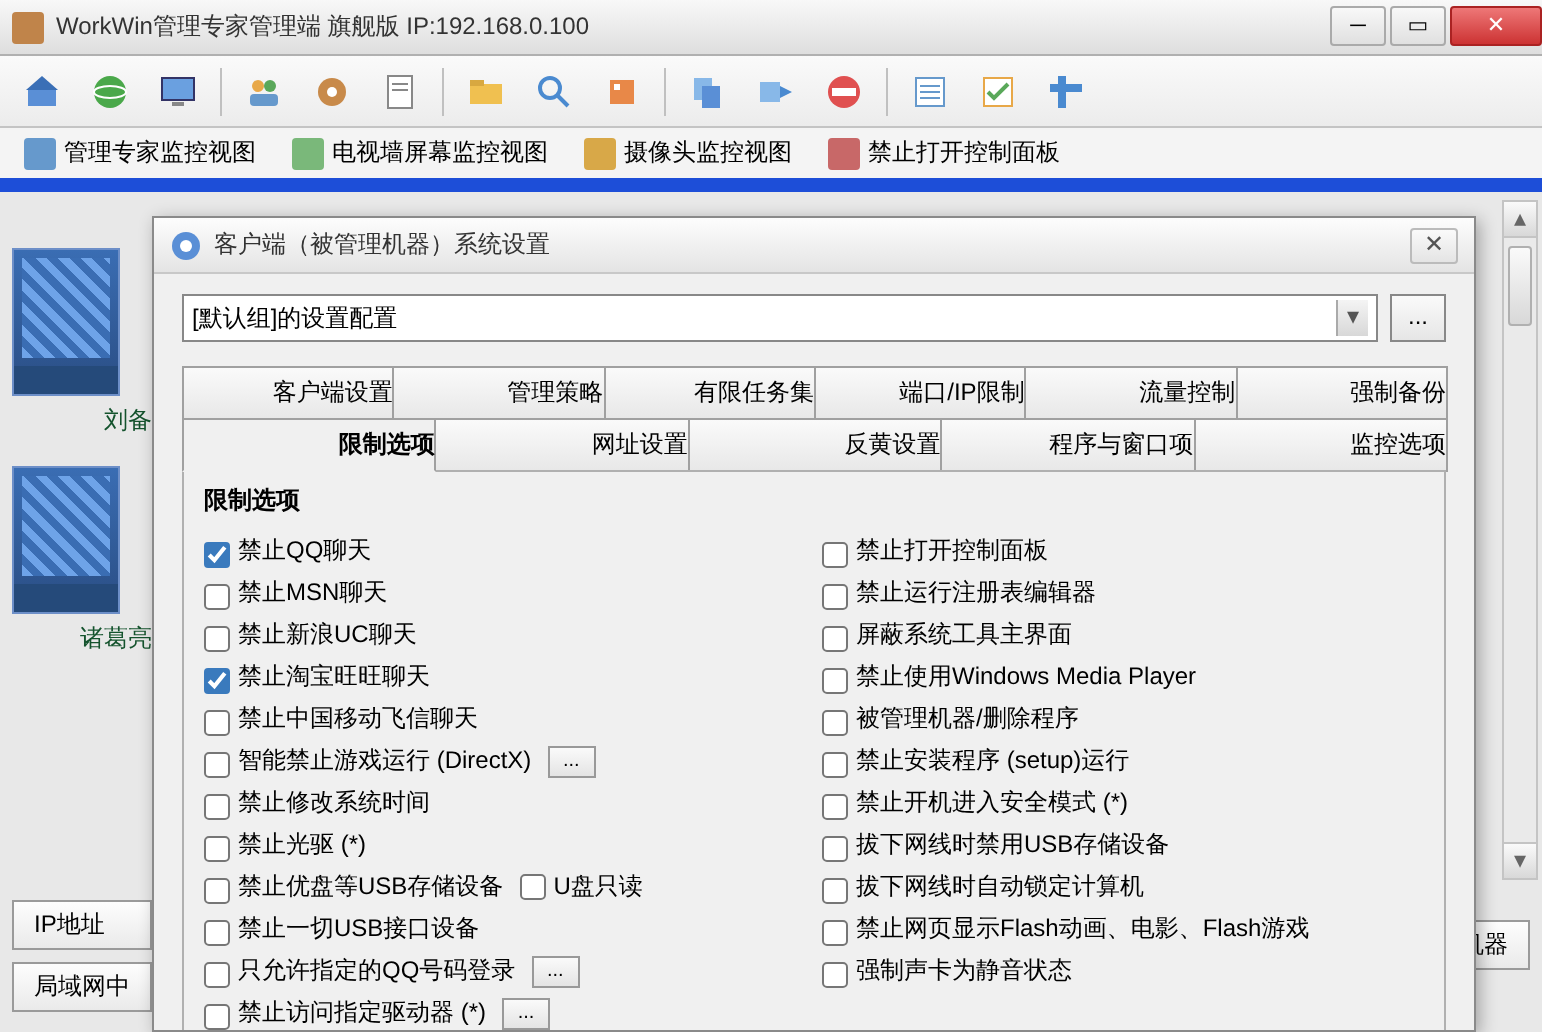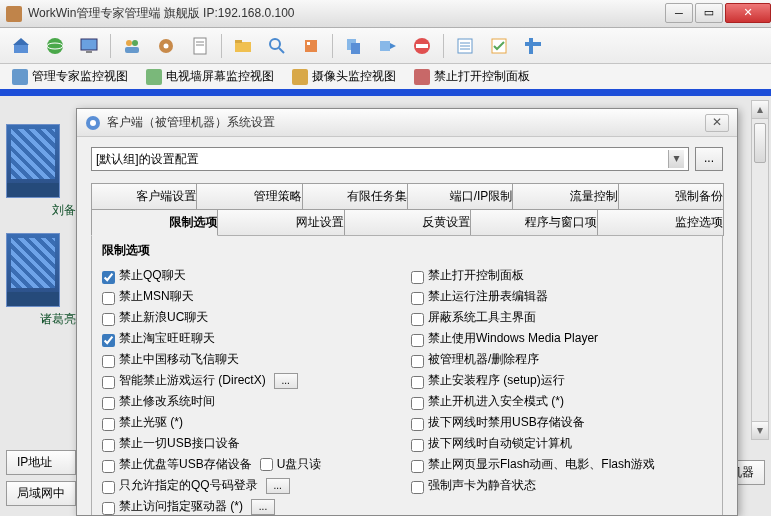--- a/index.html
+++ b/index.html
@@ -299,32 +299,32 @@
             <div class="check-row">
               <input type="checkbox" style="">
               <span>禁止修改系统时间</span>
             </div>
             <div class="check-row">
               <input type="checkbox" style="">
               <span>禁止光驱 (*)</span>
             </div>
             <div class="check-row">
               <input type="checkbox" style="">
-              <span>禁止一切USB接口设备</span>
-            </div>
-            <div class="check-row">
-              <input type="checkbox" style="">
               <span>禁止优盘等USB存储设备</span>
               <span class="inline-extra">
                 <input type="checkbox" style="">
                 <span>U盘只读</span>
               </span>
             </div>
             <div class="check-row">
               <input type="checkbox" style="">
+              <span>禁止一切USB接口设备</span>
+            </div>
+            <div class="check-row">
+              <input type="checkbox" style="">
               <span>只允许指定的QQ号码登录</span>
               <span class="extra">...</span>
             </div>
             <div class="check-row">
               <input type="checkbox" style="">
               <span>禁止访问指定驱动器 (*)</span>
               <span class="extra">...</span>
             </div>
           </div>
         <div class="check-col" id="right-col">

